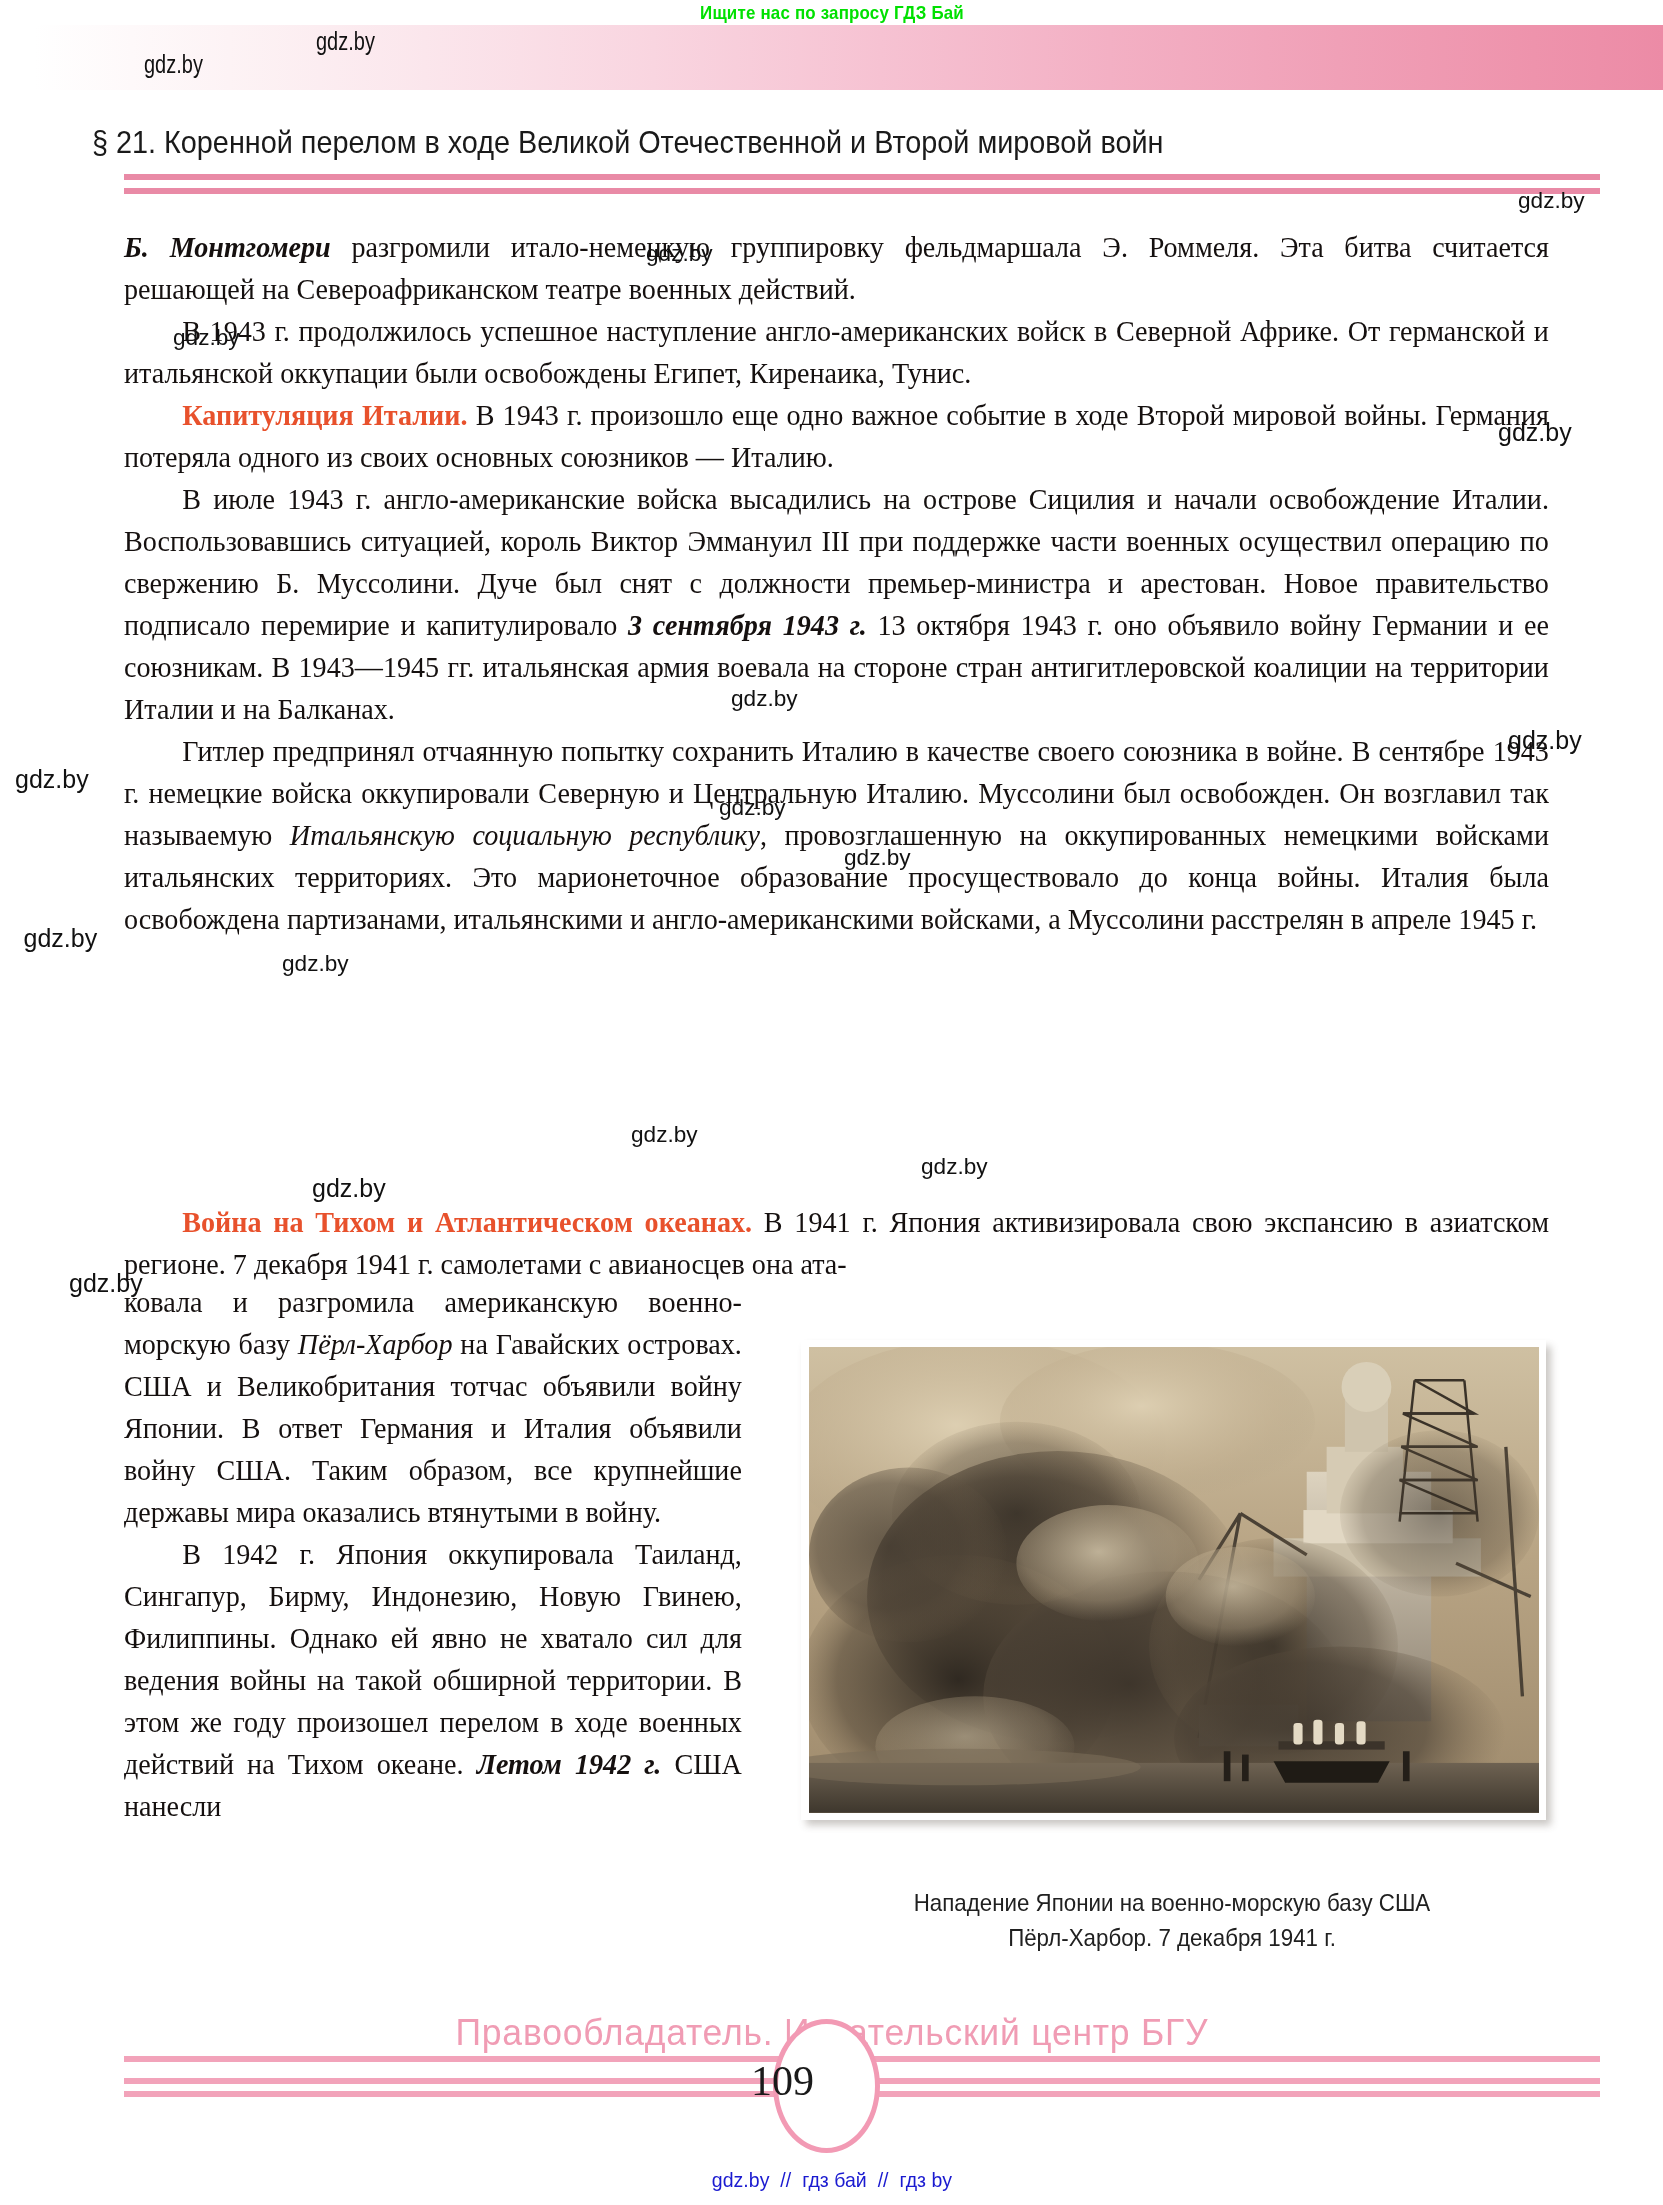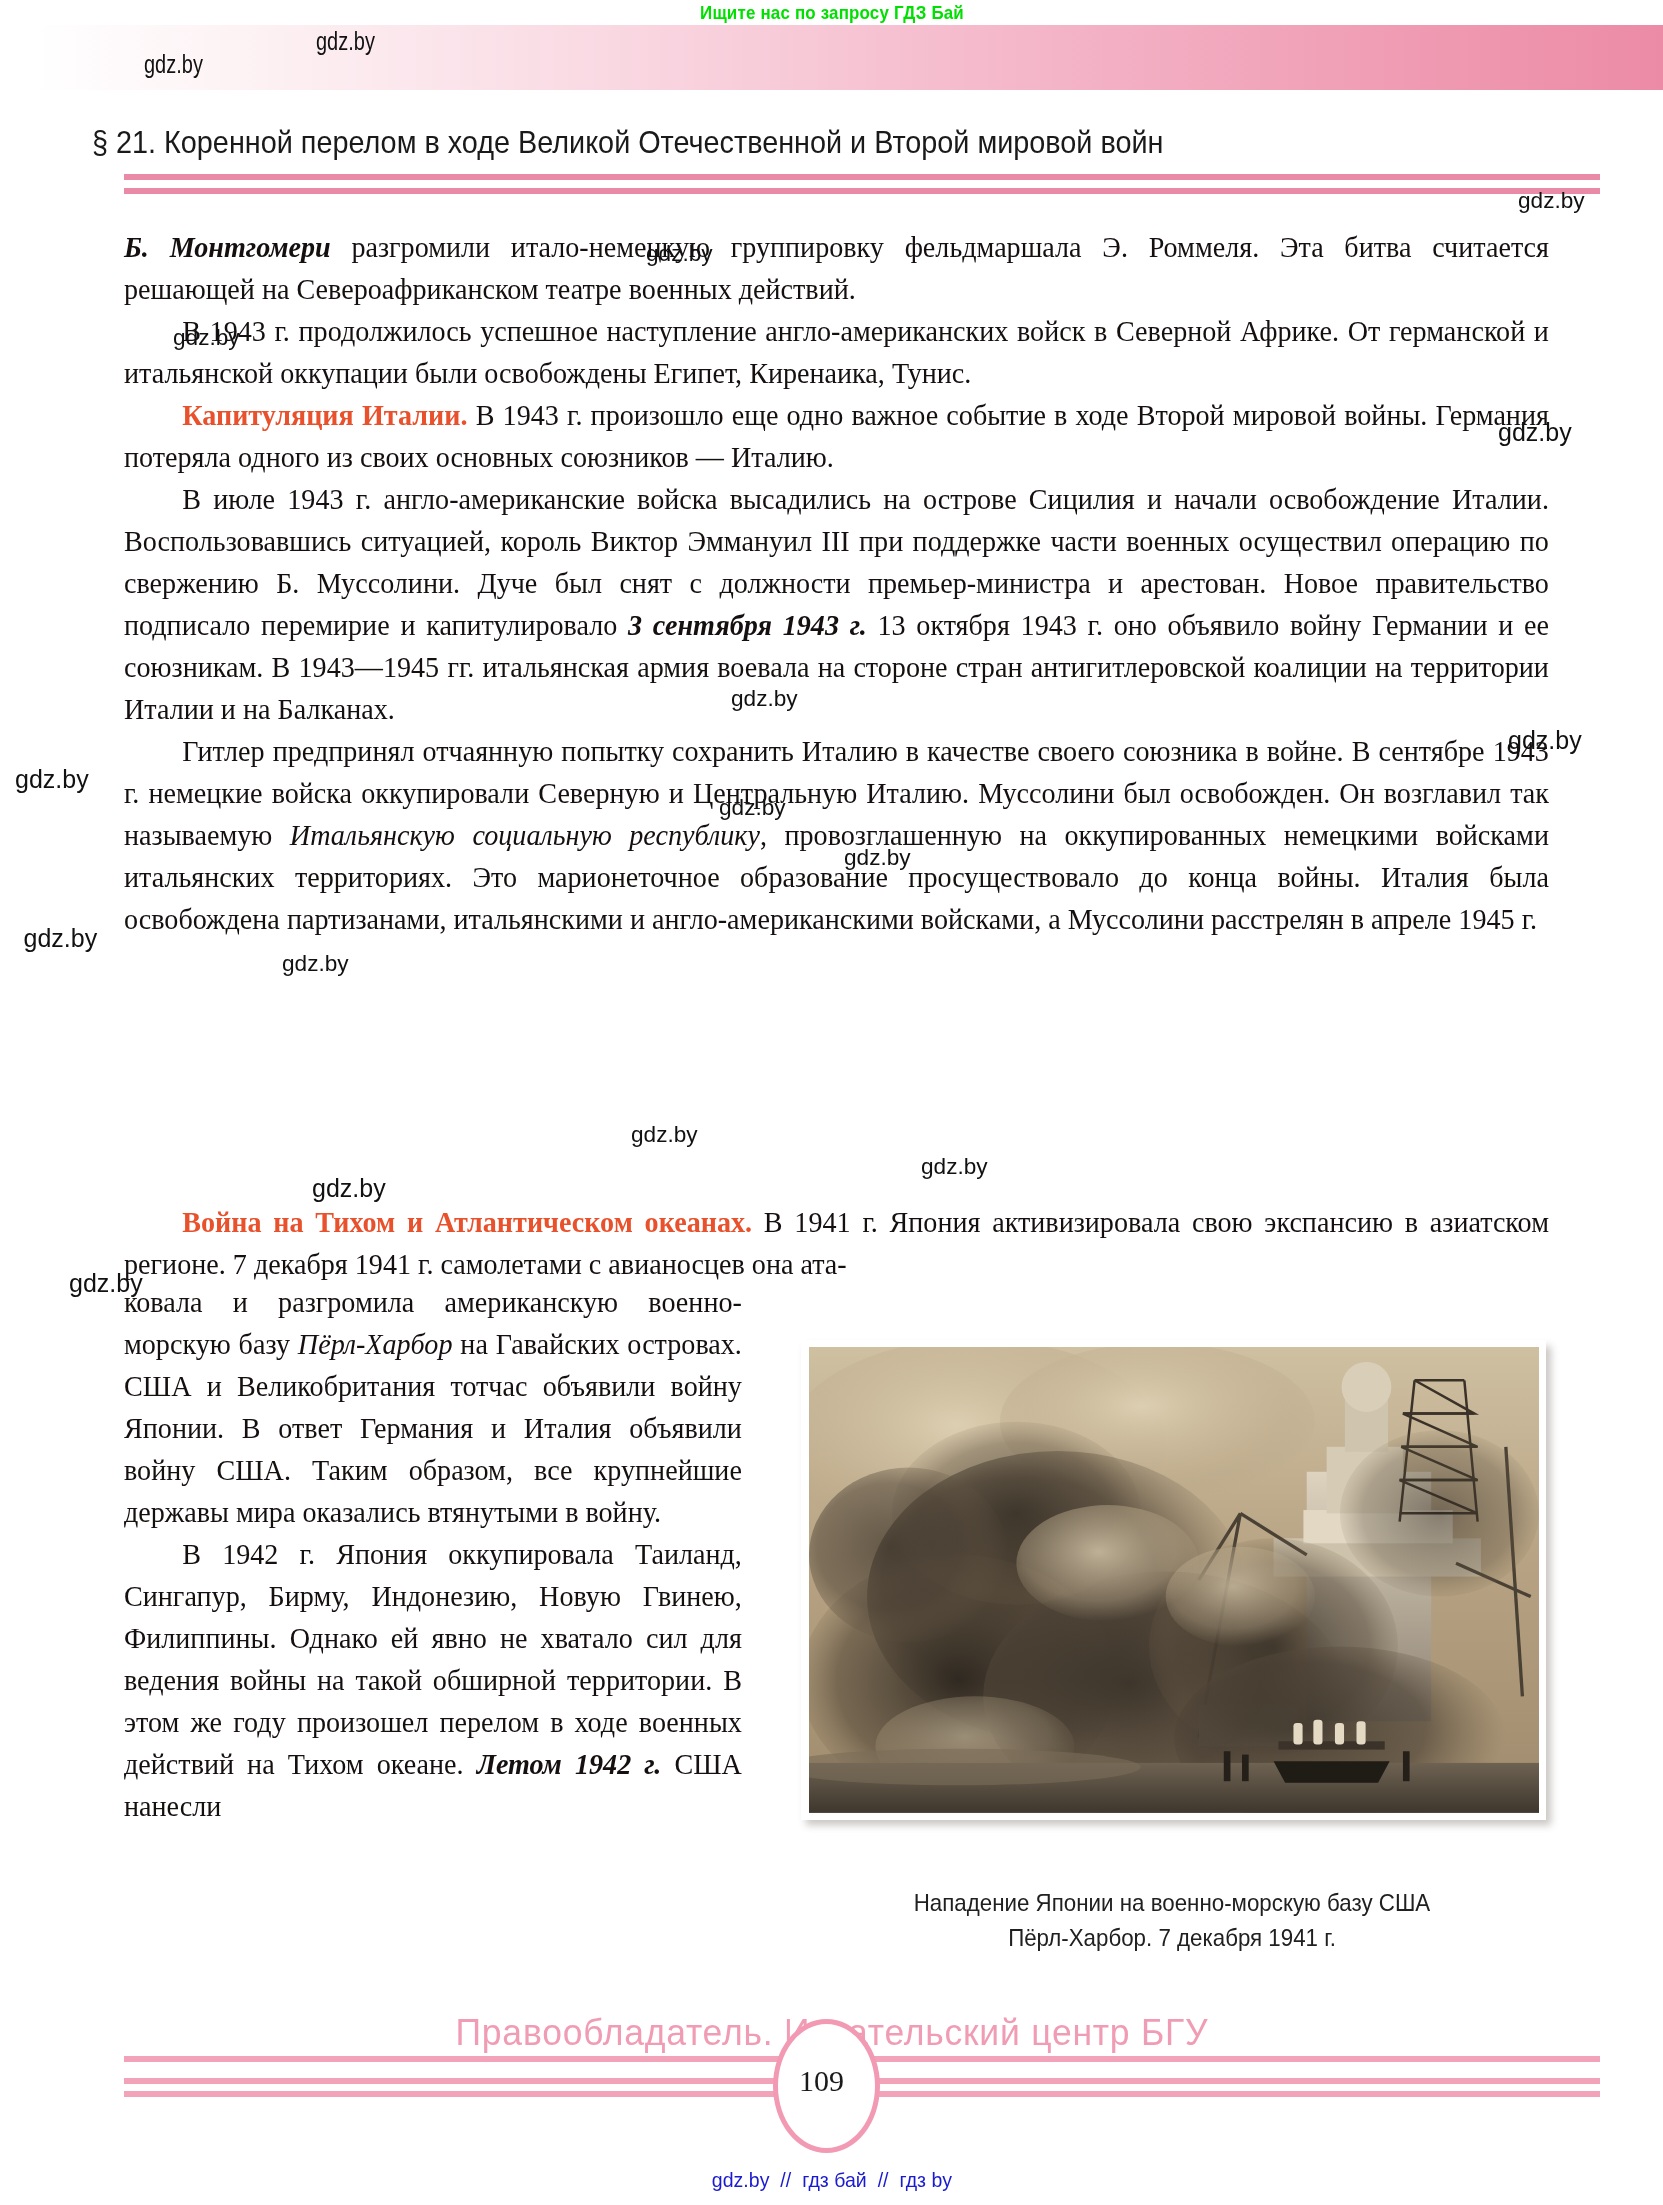--- a/index.html
+++ b/index.html
@@ -98,24 +98,24 @@
   .frule{position:absolute;left:124px;width:1476px;height:5.9px;background:#f2a3ba;}
   .frule.f1{top:2056px;}
   .frule.f2{top:2078px;}
   .frule.f3{top:2091px;}
   .pgoval{
     position:absolute;left:773px;top:2019px;width:97px;height:124px;
     border:5px solid #f29ab4;border-radius:50%;
     background:#ffffff;
   }
   .pgnum{
-    position:absolute;left:773px;top:2019px;width:97px;height:124px;
+    position:absolute;left:734px;top:2019px;width:97px;height:124px;
     display:flex;align-items:center;justify-content:center;
     font-family:"Liberation Serif", serif;
-    font-size:30px;color:#1a1a1a;
+    font-size:42px;color:#1a1a1a;
   }
   .botlinks{
     position:absolute;left:0;top:2168px;width:1664px;
     text-align:center;
     font-family:"Liberation Sans", sans-serif;
     font-size:21px;color:#1a1ad0;
     transform:scaleX(.93);
   }
   .botlinks span{margin:0 5.9px;}
 

